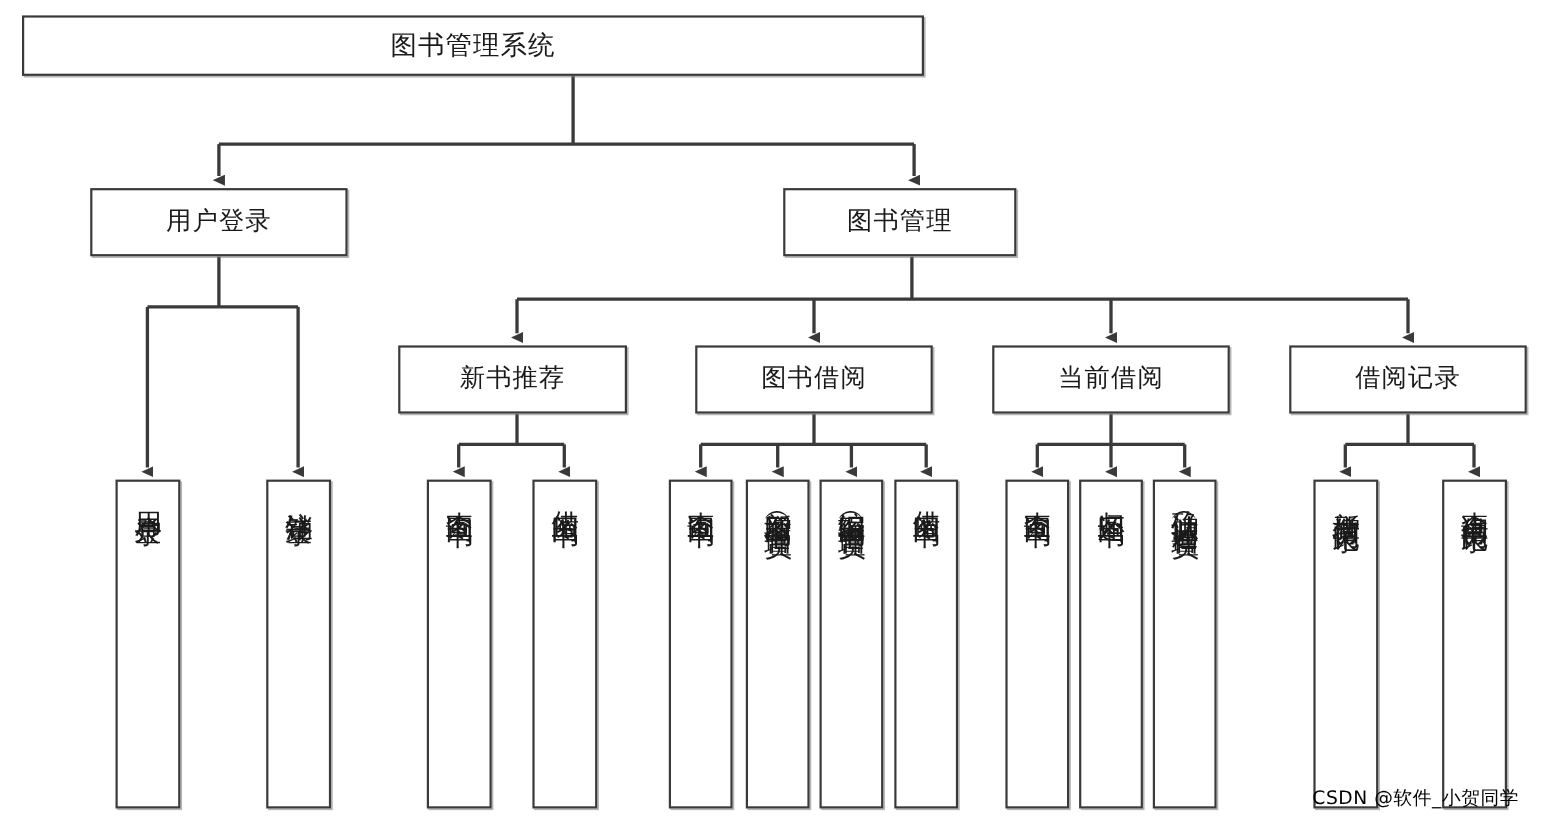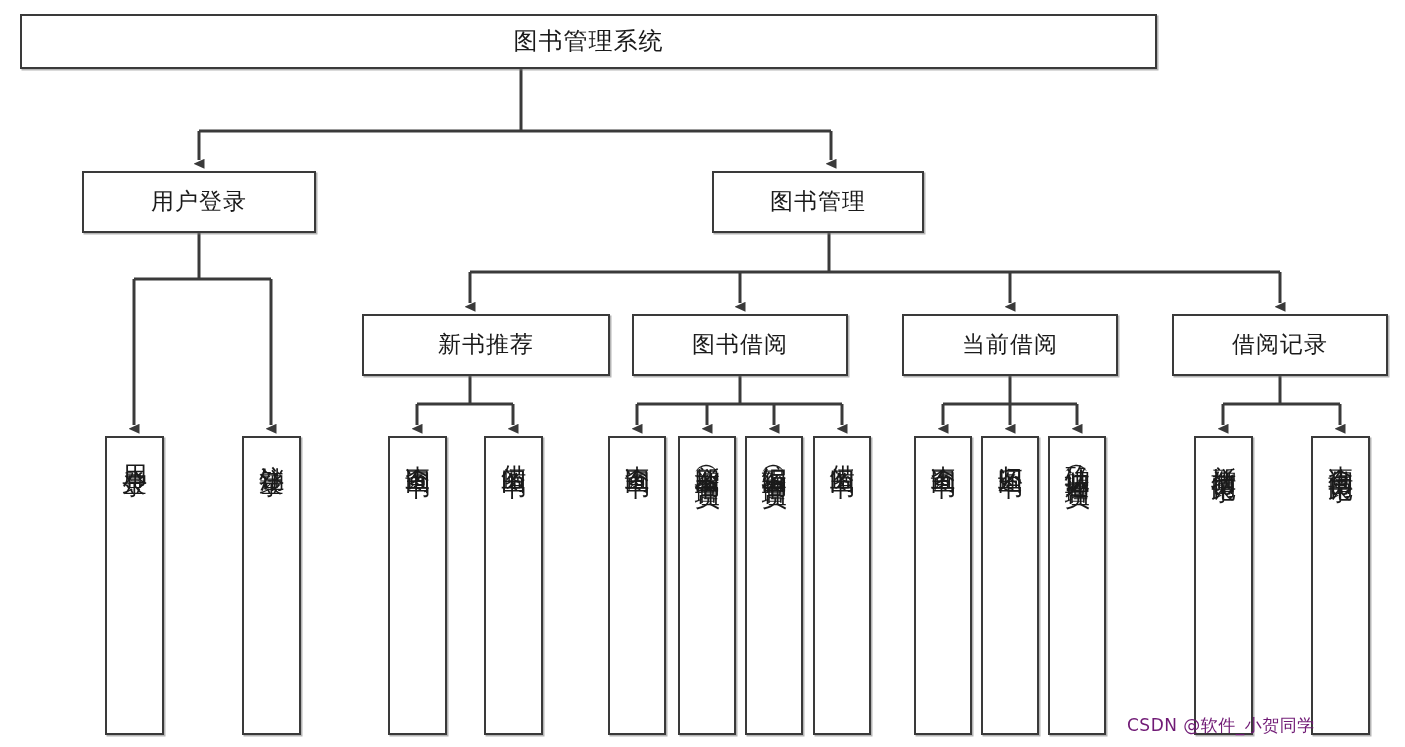--- a/index.html
+++ b/index.html
@@ -58,24 +58,24 @@
   .node.vert .lbl {
     writing-mode: vertical-rl;
     text-orientation: upright;
     font-size: 25px;
     line-height: 1.18;
     letter-spacing: 3px;
     white-space: nowrap;
   }
   #watermark {
     position: absolute;
-    left: 1127px;
+    left: 1193px;
     top: 714px;
     font-size: 17px;
-    color: #701a75;
+    color: #000000;
     letter-spacing: 0.5px;
     white-space: nowrap;
     font-family: "DejaVu Sans", "Liberation Sans", sans-serif;
   }
 </style>
 </head>
 <body>
 
 <div id="stage">
 
@@ -122,32 +122,32 @@
       <path d="M1010,404 L1010,425" marker-end="url(#arrow)"></path>
       <path d="M1077,404 L1077,425" marker-end="url(#arrow)"></path>
 
       <path d="M1280,376 L1280,404"></path>
       <path d="M1223,404 L1340,404"></path>
       <path d="M1223,404 L1223,425" marker-end="url(#arrow)"></path>
       <path d="M1340,404 L1340,425" marker-end="url(#arrow)"></path>
     </g>
   </svg>
 
-  <div class="node root horiz" style="left:20px; top:14px; width:1137px; height:55px;">
+  <div class="node root horiz" style="left:20px; top:14px; width:820px; height:55px;">
     <span class="lbl">图书管理系统</span>
   </div>
 
   <div class="node horiz" style="left:82px; top:171px; width:234px; height:62px;">
     <span class="lbl">用户登录</span>
   </div>
   <div class="node horiz" style="left:712px; top:171px; width:212px; height:62px;">
     <span class="lbl">图书管理</span>
   </div>
 
-  <div class="node horiz" style="left:362px; top:314px; width:248px; height:62px;">
+  <div class="node horiz" style="left:362px; top:314px; width:208px; height:62px;">
     <span class="lbl">新书推荐</span>
   </div>
   <div class="node horiz" style="left:632px; top:314px; width:216px; height:62px;justify-content:center;">
     <span class="lbl">图书借阅</span>
   </div>
   <div class="node horiz" style="left:1172px; top:314px; width:216px; height:62px;">
     <span class="lbl">借阅记录</span>
   </div>
   <div class="node horiz" style="left:902px; top:314px; width:216px; height:62px;">
     <span class="lbl">当前借阅</span>

